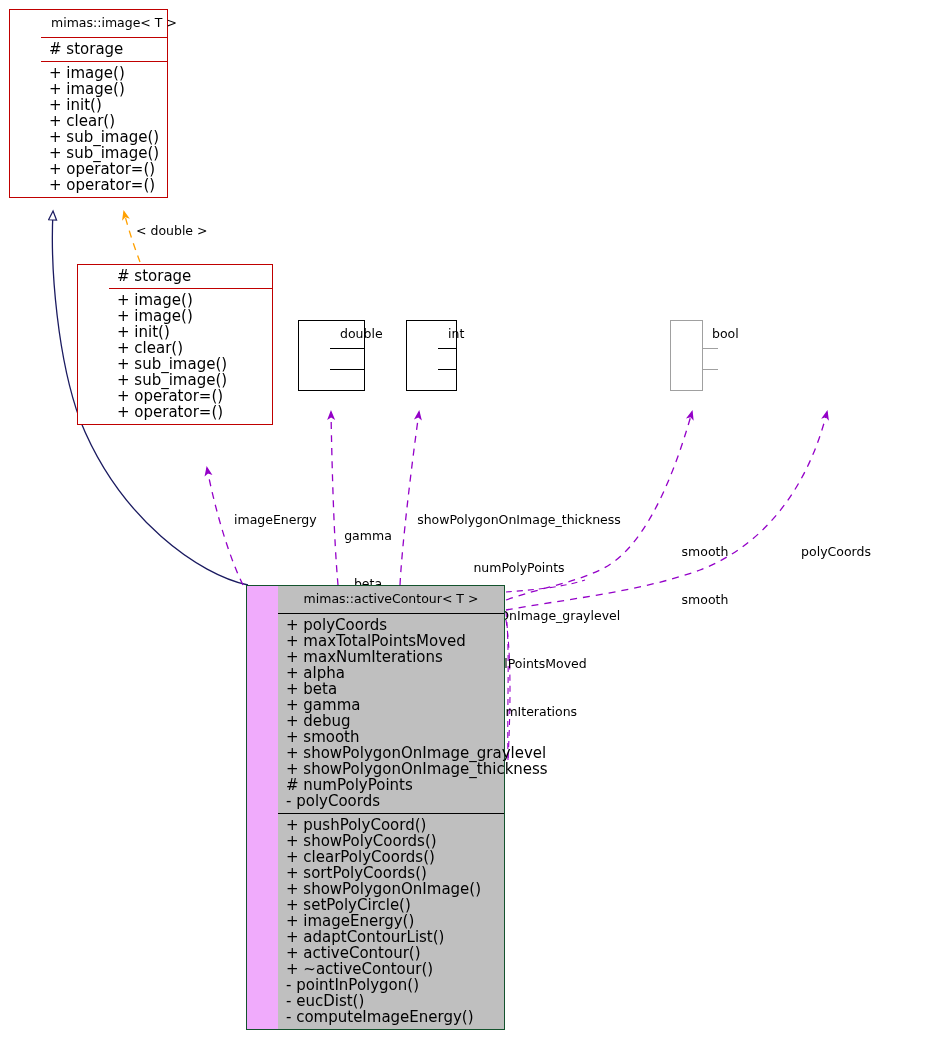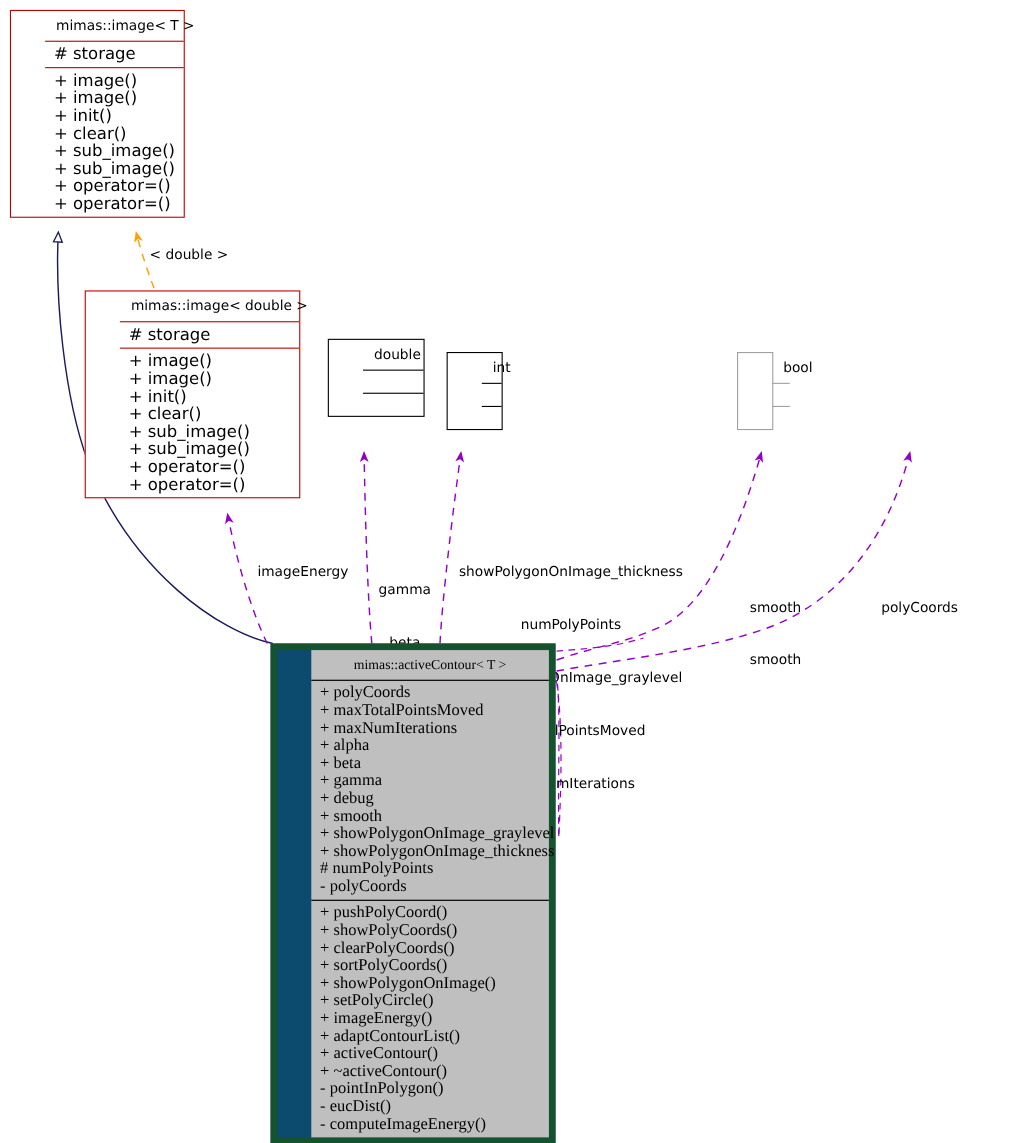--- a/index.html
+++ b/index.html
@@ -66,24 +66,23 @@
     border: 1px solid #000000;
     color: #000000;
   }
   
   .node.gray {
     border: 1px solid #a0a0a0;
     color: #a0a0a0;
   }
   
   .node.filled {
-    border: 6px solid #14532d;
-    color: #000000;
-    background: #0c4a6e;
-    font-family: Liberation Serif, serif;
+    border: 1px solid #14532d;
+    color: #000000;
+    background: #f0abfc;
   }
   .node.filled .compartment {
     background: #bfbfbf;
   }
   .node.filled .compartment + .compartment {
     border-top: 1px solid #000000;
   }
   .empty-row-sm {
     height: 21px;
   }
@@ -164,37 +163,36 @@
       <div class="member">+ sub_image()</div>
       <div class="member">+ sub_image()</div>
       <div class="member">+ operator=()</div>
       <div class="member">+ operator=()</div>
     </div>
   </div>
 
   <div class="edge-label" style="left:136px; top:223px;">&lt; double &gt;</div>
 
   <div class="node red" style="left:77px; top:264px; width:196px;">
-    <div class="compartment title">mimas::image&lt; double &gt;</div>
     <div class="compartment">
       <div class="member"># storage</div>
     </div>
     <div class="compartment">
       <div class="member">+ image()</div>
       <div class="member">+ image()</div>
       <div class="member">+ init()</div>
       <div class="member">+ clear()</div>
       <div class="member">+ sub_image()</div>
       <div class="member">+ sub_image()</div>
       <div class="member">+ operator=()</div>
       <div class="member">+ operator=()</div>
     </div>
   </div>
 
-  <div class="node black" style="left:298px; top:308px; width:88px;">
+  <div class="node black" style="left:298px; top:320px; width:67px;">
     <div class="compartment title">double</div>
     <div class="compartment empty-row-sm"></div>
     <div class="compartment empty-row-sm"></div>
   </div>
 
   <div class="node black" style="left:406px; top:320px; width:51px;">
     <div class="compartment title">int</div>
     <div class="compartment empty-row-sm"></div>
     <div class="compartment empty-row-sm"></div>
   </div>

